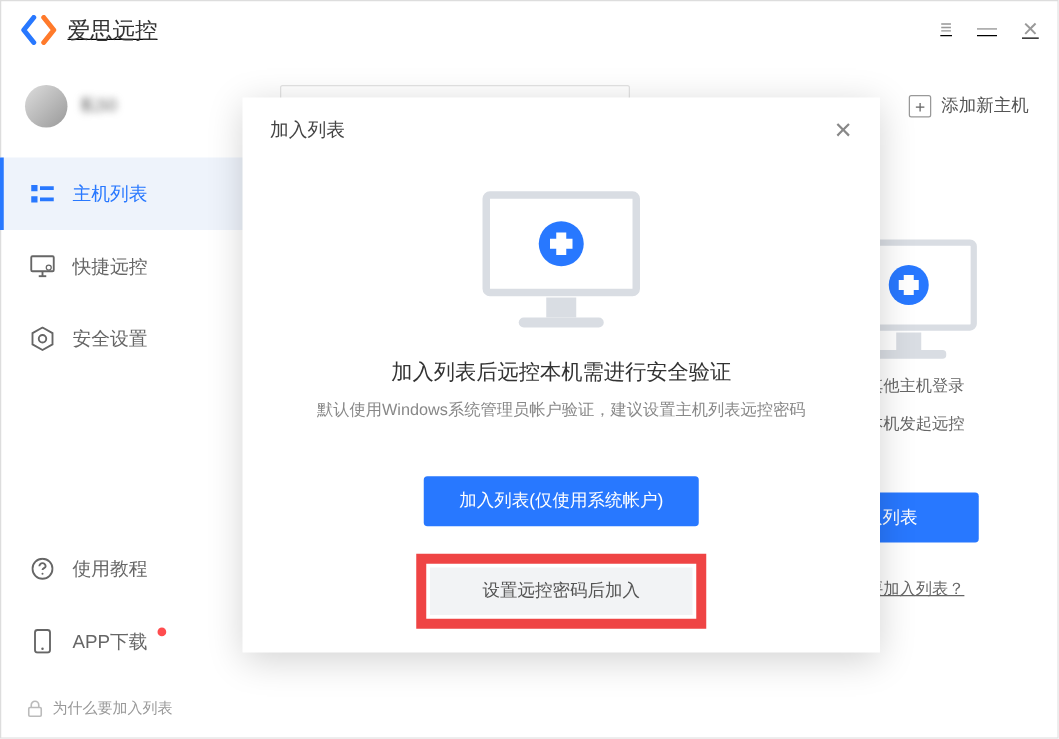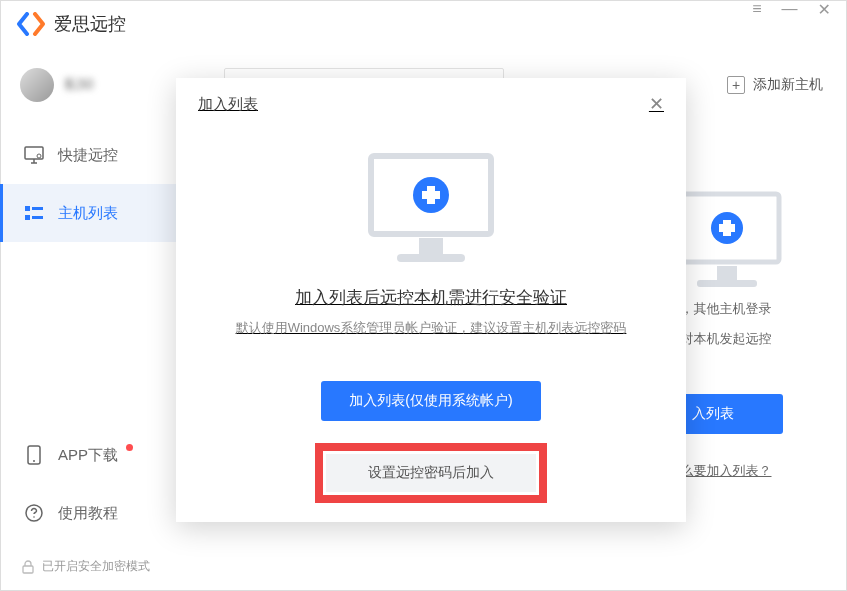--- a/index.html
+++ b/index.html
@@ -1,18 +1,18 @@
 <!DOCTYPE html>
 <html><head>
 <meta charset="utf-8">
 <style>
 * { margin: 0; padding: 0; box-sizing: border-box; font-family: "Microsoft YaHei", sans-serif; }
 body { width: 847px; height: 591px; background: #fff; position: relative; overflow: hidden; }
 
-.titlebar { height: 48px; display: flex; padding: 0 16px; }
+.titlebar { height: 48px; display: flex; align-items: center; padding: 0 16px; text-decoration: underline; }
 .logo { display: flex; align-items: center; gap: 8px; }
 .logo-text { font-size: 18px; font-weight: 500; color: #333; }
 .window-controls { margin-left: auto; display: flex; gap: 20px; color: #999; font-size: 16px; }
 .window-controls span { cursor: pointer; }
 
 .main-area { display: flex; height: calc(100% - 48px); }
 
 .sidebar { width: 200px; background: #fff; display: flex; flex-direction: column; padding-top: 20px; }
 .user-block { display: flex; align-items: center; gap: 10px; padding: 0 20px 24px 20px; }
 .avatar { width: 34px; height: 34px; border-radius: 50%; background: linear-gradient(135deg,#ddd,#999); }
@@ -33,21 +33,21 @@
 .search-input { flex: 0 0 280px; height: 34px; border: 1px solid #e3e3e3; border-radius: 2px; padding: 0 10px; font-size: 13px; color: #999; background: #fff; }
 .add-host { margin-left: auto; display: flex; align-items: center; gap: 8px; font-size: 14px; color: #555; cursor: pointer; }
 .plus-box { width: 18px; height: 18px; border: 1px solid #999; display: flex; align-items: center; justify-content: center; font-size: 14px; color: #666; border-radius: 2px; }
 
 .right-panel { position: absolute; right: 24px; top: 120px; width: 220px; text-align: center; }
 .right-panel .line { font-size: 13px; color: #666; margin-top: 12px; }
 .join-btn-right { margin-top: 46px; width: 140px; height: 40px; background: #2878ff; color: #fff; border: none; border-radius: 3px; font-size: 14px; cursor: pointer; }
 .why-link { display: inline-block; margin-top: 28px; font-size: 13px; color: #666; text-decoration: underline; }
 
 
-.dialog { position: absolute; left: 176px; top: 78px; width: 510px; height: 444px; background: #fff; box-shadow: 0 6px 28px rgba(0,0,0,.18); z-index: 50; text-decoration: underline; }
+.dialog { position: absolute; left: 194px; top: 78px; width: 510px; height: 444px; background: #fff; box-shadow: 0 6px 28px rgba(0,0,0,.18); z-index: 50; }
 .dialog-header { height: 52px; display: flex; align-items: center; padding: 0 22px; font-size: 15px; color: #444; }
 .dialog-close { margin-left: auto; font-size: 18px; color: #888; cursor: pointer; }
 .dialog-body { padding: 10px 40px 16px 40px; text-align: center; }
 .monitor-wrap { display: flex; justify-content: center; margin: 8px 0 16px; }
 .dialog-title { font-size: 17px; color: #333; margin: 18px 0 10px; }
 .dialog-sub { font-size: 13px; color: #888; margin-bottom: 44px; }
 .btn-primary { width: 220px; height: 40px; background: #2878ff; color: #fff; border: none; border-radius: 3px; font-size: 14px; cursor: pointer; }
 .btn-secondary-wrap { margin-top: 22px; display: inline-block; border: 8px solid #ef4444; padding: 3px; }
 .btn-secondary { width: 210px; height: 38px; background: #f2f3f5; color: #555; border: none; font-size: 14px; cursor: pointer; }
 
@@ -78,75 +78,84 @@
   </div>
 </div>
 
 <div class="main-area">
   <div class="sidebar">
     <div class="user-block">
       <div class="avatar"></div>
       <div class="username">私50</div>
     </div>
 
-    <div class="nav-item">
-      <span class="nav-icon">
-        <svg width="20" height="18" viewBox="0 0 20 18">
-            <rect x="1" y="1" width="18" height="12" rx="1" fill="none" stroke="currentColor" stroke-width="1.5"></rect>
-            <path d="M7 17h6M10 13v4" stroke="currentColor" stroke-width="1.5"></path>
-            <circle cx="15" cy="10" r="2" fill="none" stroke="currentColor"></circle>
-          </svg>
-      </span>
-      <span>快捷远控</span>
-    </div>
-
     <div class="nav-item active">
       <span class="nav-icon">
         <svg width="20" height="16" viewBox="0 0 20 16">
             <rect x="1" y="1" width="5" height="5" fill="currentColor"></rect>
             <rect x="8" y="2" width="11" height="3" fill="currentColor"></rect>
             <rect x="1" y="10" width="5" height="5" fill="currentColor"></rect>
             <rect x="8" y="11" width="11" height="3" fill="currentColor"></rect>
           </svg>
       </span>
       <span>主机列表</span>
     </div>
 
+    <div class="nav-item">
+      <span class="nav-icon">
+        <svg width="20" height="18" viewBox="0 0 20 18">
+            <rect x="1" y="1" width="18" height="12" rx="1" fill="none" stroke="currentColor" stroke-width="1.5"></rect>
+            <path d="M7 17h6M10 13v4" stroke="currentColor" stroke-width="1.5"></path>
+            <circle cx="15" cy="10" r="2" fill="none" stroke="currentColor"></circle>
+          </svg>
+      </span>
+      <span>快捷远控</span>
+    </div>
+
+    <div class="nav-item">
+      <span class="nav-icon">
+        <svg width="20" height="20" viewBox="0 0 20 20">
+            <polygon points="10,1 18,5.5 18,14.5 10,19 2,14.5 2,5.5" fill="none" stroke="currentColor" stroke-width="1.5"></polygon>
+            <circle cx="10" cy="10" r="3" fill="none" stroke="currentColor" stroke-width="1.5"></circle>
+          </svg>
+      </span>
+      <span>安全设置</span>
+    </div>
 
     <div class="sidebar-spacer"></div>
 
-
-    <div class="nav-item">
-      <span class="nav-icon">
-        <svg width="14" height="20" viewBox="0 0 14 20">
-            <rect x="1" y="1" width="12" height="18" rx="2" fill="none" stroke="currentColor" stroke-width="1.5"></rect>
-            <circle cx="7" cy="16" r="1" fill="currentColor"></circle>
-          </svg>
-      </span>
-      <span>APP下载</span>
-      <span class="badge-dot"></span>
-    </div>
 
     <div class="nav-item">
       <span class="nav-icon">
         <svg width="18" height="18" viewBox="0 0 18 18">
             <circle cx="9" cy="9" r="8" fill="none" stroke="currentColor" stroke-width="1.5"></circle>
             <path d="M6.5 7a2.5 2.5 0 115 0c0 1.5-2.5 1.5-2.5 3" fill="none" stroke="currentColor" stroke-width="1.5"></path>
             <circle cx="9" cy="13" r="0.8" fill="currentColor"></circle>
           </svg>
       </span>
       <span>使用教程</span>
+    </div>
+
+    <div class="nav-item">
+      <span class="nav-icon">
+        <svg width="14" height="20" viewBox="0 0 14 20">
+            <rect x="1" y="1" width="12" height="18" rx="2" fill="none" stroke="currentColor" stroke-width="1.5"></rect>
+            <circle cx="7" cy="16" r="1" fill="currentColor"></circle>
+          </svg>
+      </span>
+      <span>APP下载</span>
+      <span class="badge-dot"></span>
     </div>
 
     <div class="encrypt-mode">
       <svg width="12" height="14" viewBox="0 0 12 14">
           <rect x="1" y="6" width="10" height="7" rx="1" fill="none" stroke="#bbb" stroke-width="1.3"></rect>
           <path d="M3 6V4a3 3 0 016 0v2" fill="none" stroke="#bbb" stroke-width="1.3"></path>
         </svg>
-      <span>已开启安全加密模式</span>
+      <span>为什么要加入列表</span>
     </div>
   </div>
 
   <div class="content">
     <div class="content-top">
       <input class="search-input" placeholder="搜索主机" style="">
       <div class="add-host">
         <span class="plus-box">+</span>
         <span>添加新主机</span>
       </div>

